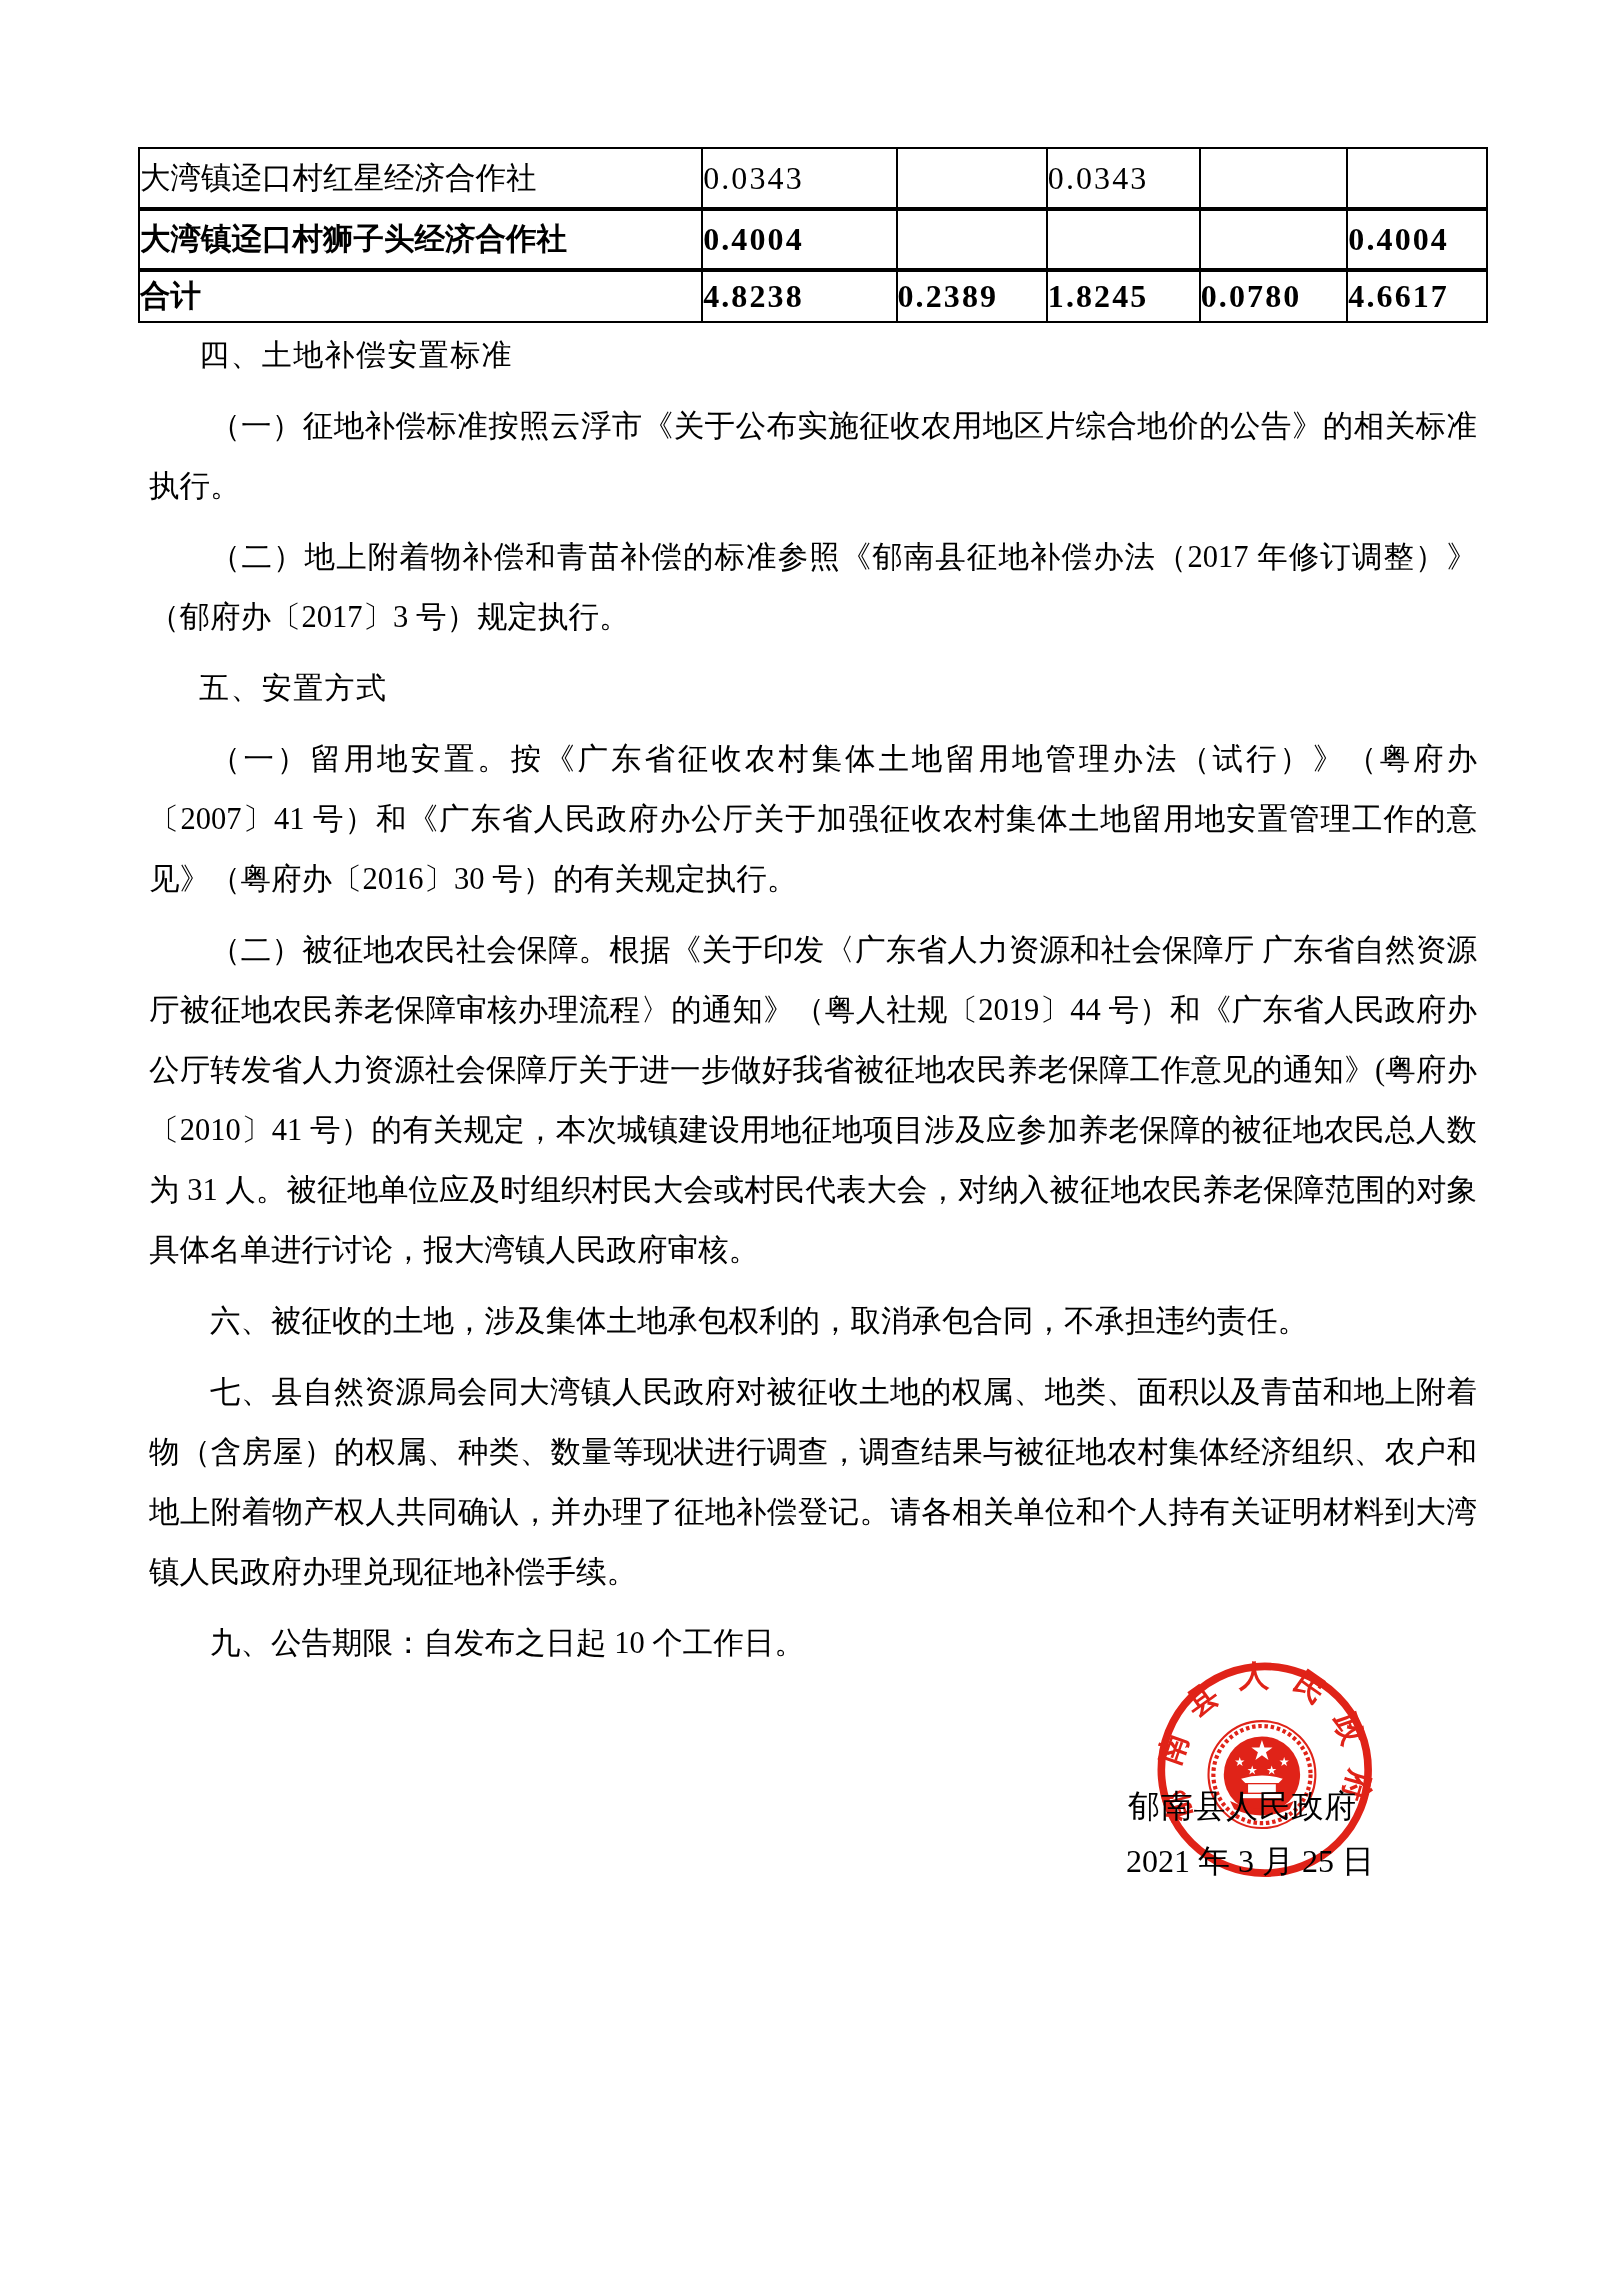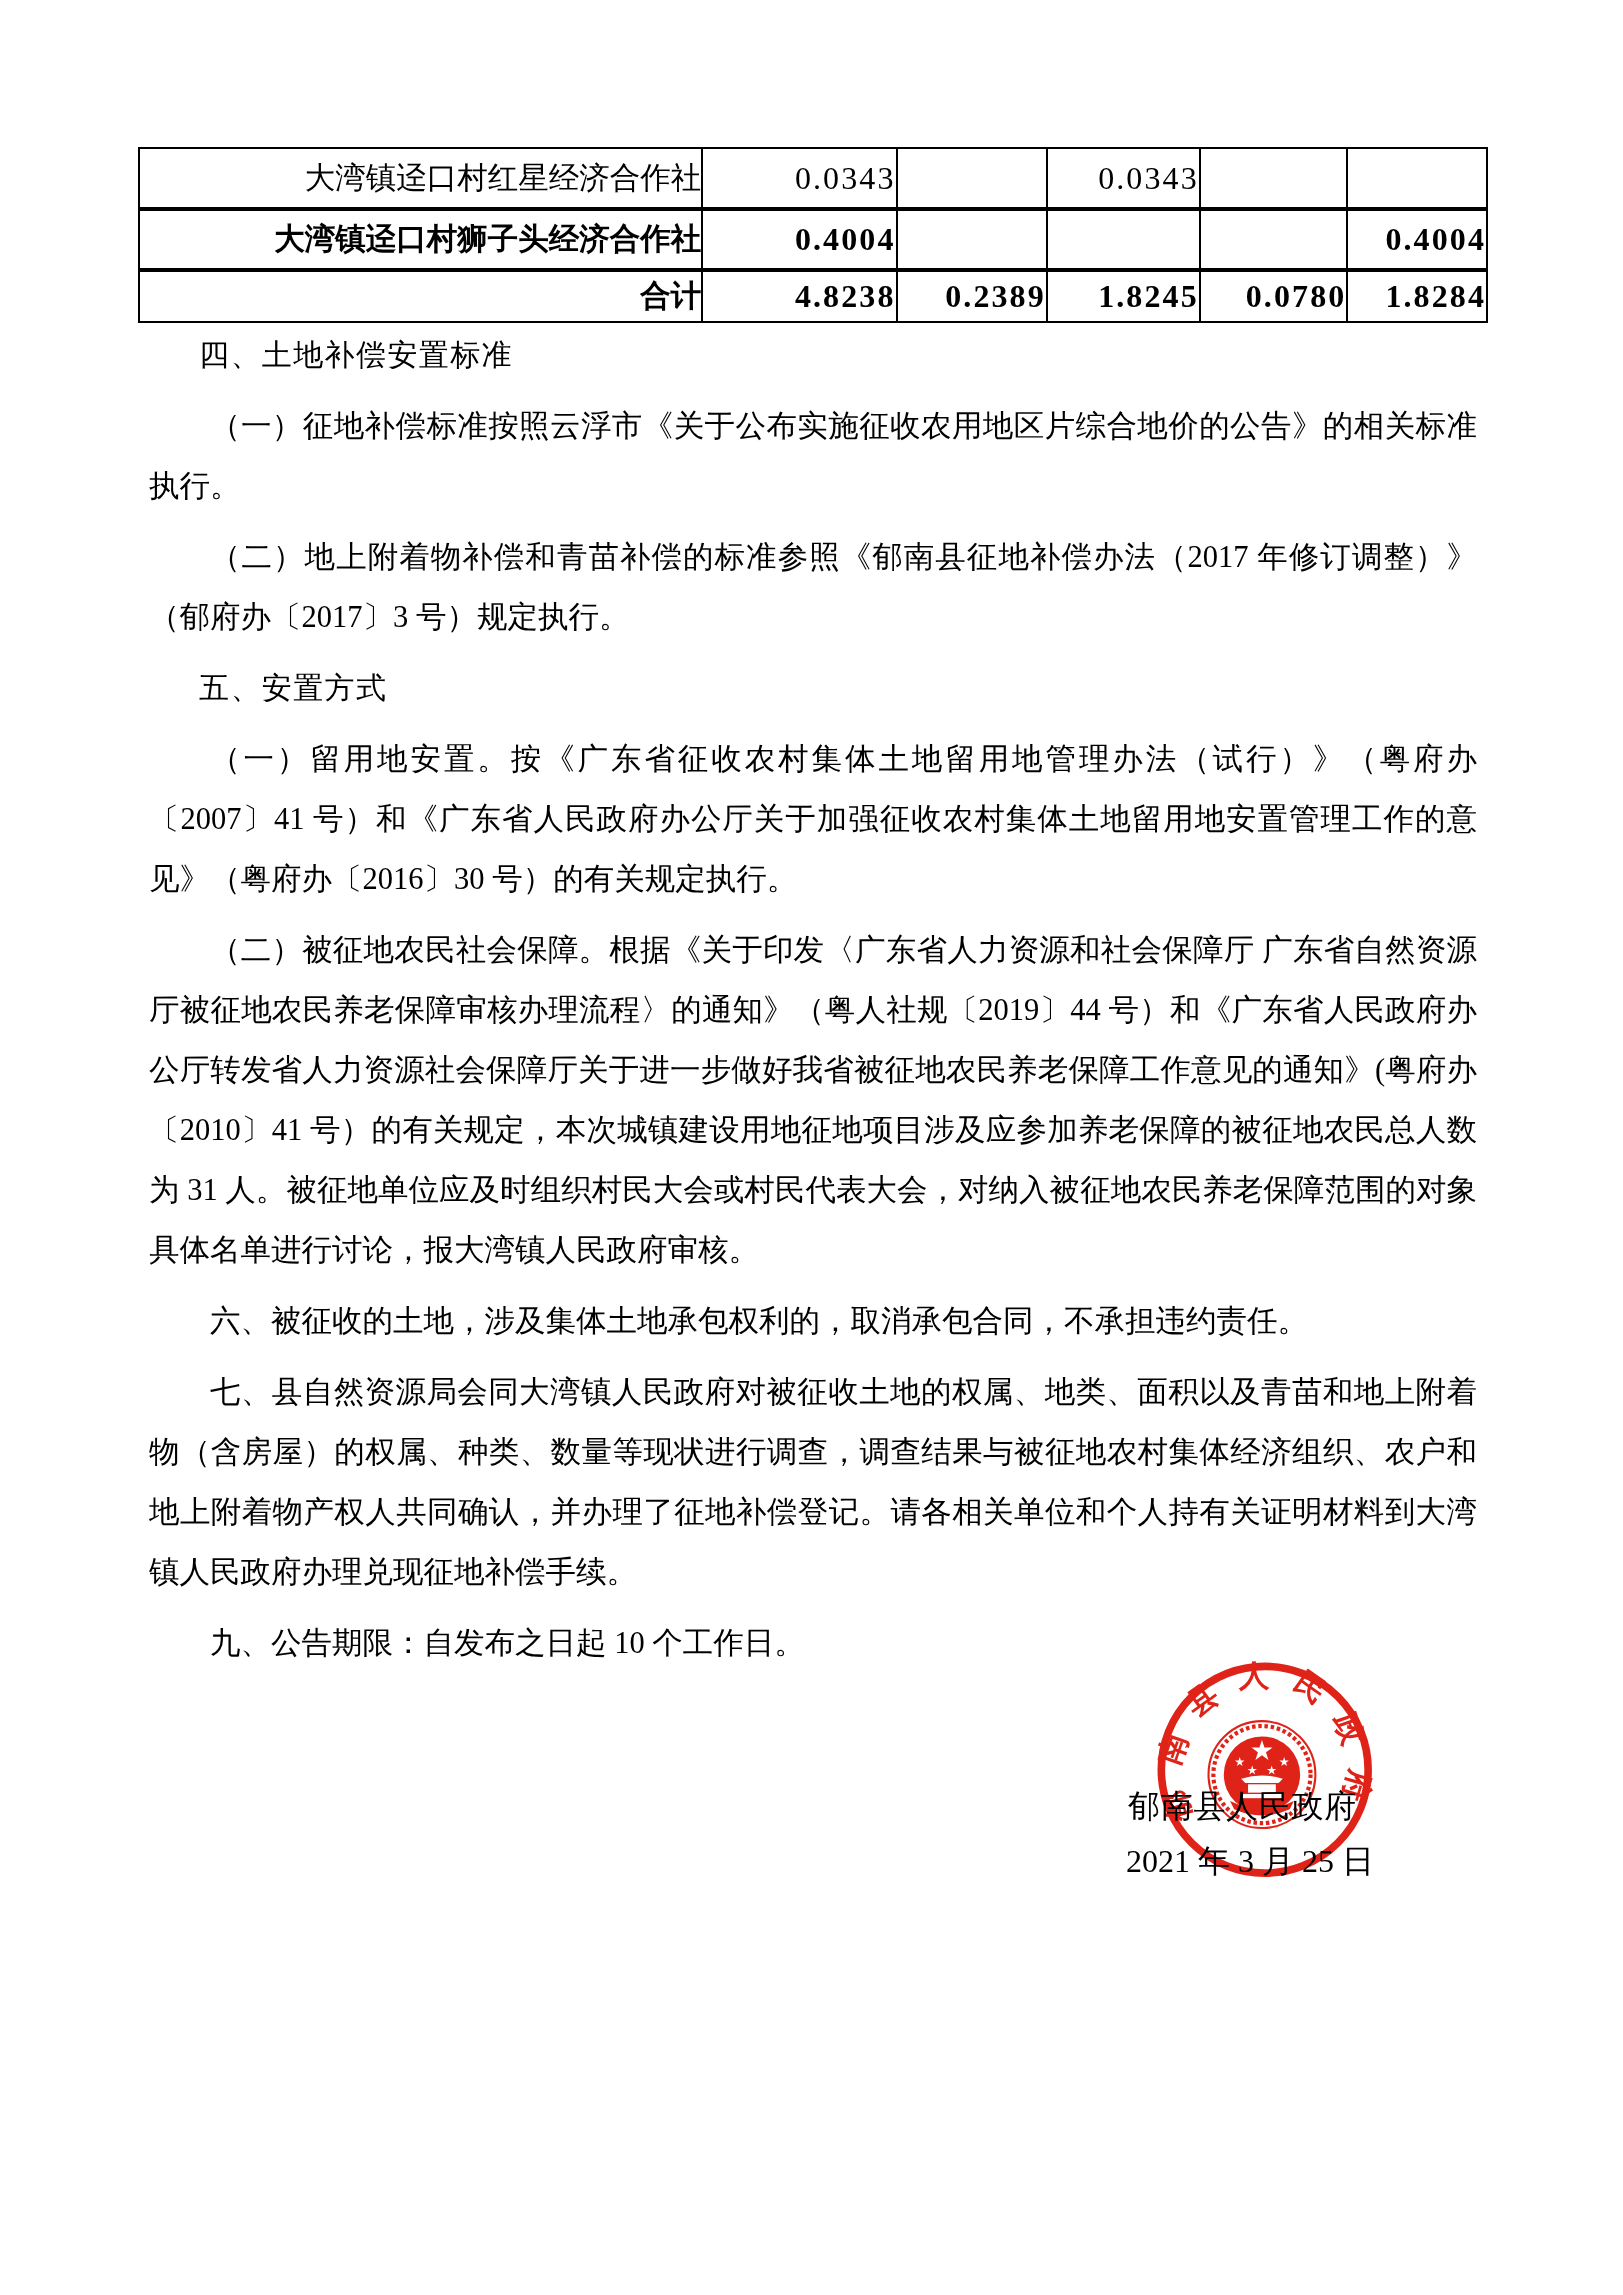--- a/index.html
+++ b/index.html
@@ -10,21 +10,21 @@
     overflow:hidden;
   }
 
   
   table.comp {
     position:absolute; left:138px; top:147px; width:1350px;
     border-collapse:collapse; table-layout:fixed;
   }
   table.comp td {
     border:2.1px solid #000;
-    text-align:right; vertical-align:middle;
+    text-align:left; vertical-align:middle;
     padding:0; overflow:hidden; white-space:nowrap;
   }
   table.comp tr.r2 td, table.comp tr.r3 td { border-top-width:4.2px;font-weight:bold; }
   td.name  { font-size:30.5px; }
   td.num   { font-size:32px; letter-spacing:2.1px;margin-top:11px; }
   tr.r1 { height:61px; }
   tr.r2 { height:61px; }
   tr.r3 { height:52px; }
 
   
@@ -76,21 +76,21 @@
     <td class="num"></td>
     <td class="num"></td>
     <td class="num">0.4004</td>
   </tr>
   <tr class="r3">
     <td class="name">合计</td>
     <td class="num">4.8238</td>
     <td class="num">0.2389</td>
     <td class="num">1.8245</td>
     <td class="num">0.0780</td>
-    <td class="num">1.8284</td>
+    <td class="num">4.6617</td>
   </tr>
 </tbody>
   </table>
 
 <div class="flow">
   <h2>四、土地补偿安置标准</h2>
   <p>（一）征地补偿标准按照云浮市《关于公布实施征收农用地区片综合地价的公告》的相关标准执行。</p>
   <p>（二）地上附着物补偿和青苗补偿的标准参照《郁南县征地补偿办法（2017 年修订调整）》（郁府办〔2017〕3 号）规定执行。</p>
   <h2>五、安置方式</h2>
   <p>（一）留用地安置。按《广东省征收农村集体土地留用地管理办法（试行）》（粤府办〔2007〕41 号）和《广东省人民政府办公厅关于加强征收农村集体土地留用地安置管理工作的意见》（粤府办〔2016〕30 号）的有关规定执行。</p>

